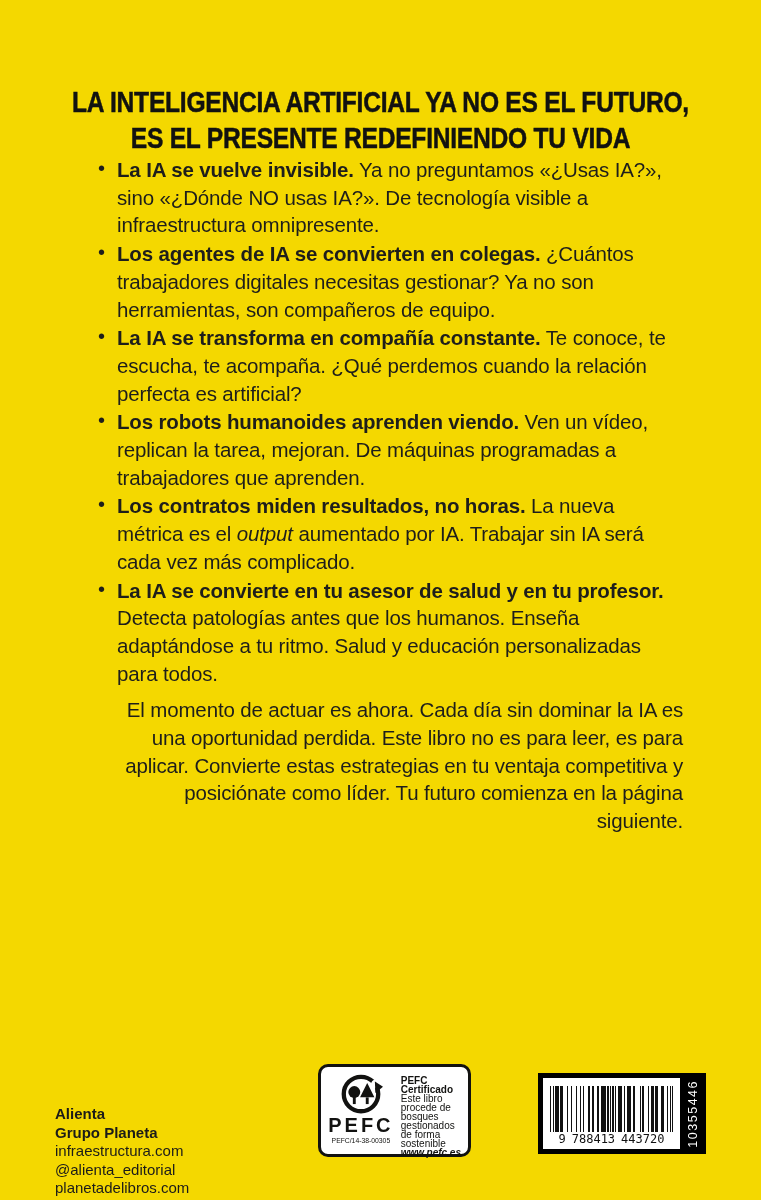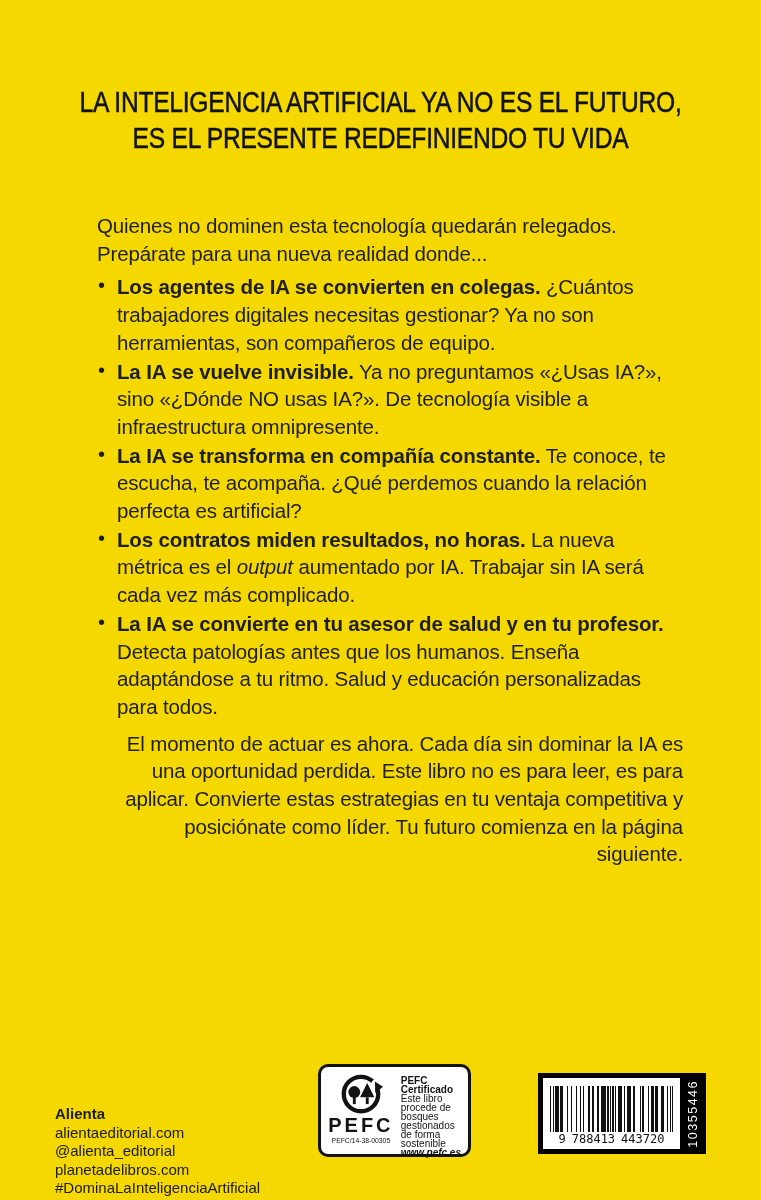--- a/index.html
+++ b/index.html
@@ -11,21 +11,21 @@
     font-family:"Liberation Sans",sans-serif;
     overflow:hidden;
     margin:0 auto;
   }
   
   .title{
     margin:0;
     padding-top:84px;
     text-align:center;
     color:#121210;
-    font-weight:400;
+    font-weight:700;
     font-size:30px;
     line-height:36px;
     letter-spacing:-0.3px;
   }
   .tline{
     display:block;
     transform:scaleX(0.82);
     transform-origin:50% 50%;
     white-space:nowrap;
     -webkit-text-stroke:0.5px #121210;
@@ -97,36 +97,37 @@
 <body>
 
 <div class="page">
 
   <h1 class="title">
     <span class="tline">LA INTELIGENCIA ARTIFICIAL YA NO ES EL FUTURO,</span>
     <span class="tline">ES EL PRESENTE REDEFINIENDO TU VIDA</span>
   </h1>
 
   <div class="content">
-    <p class="body-text intro">Quienes no dominen esta tecnología quedarán relegados. Prepárate para una nueva realidad donde...</p>
 
     <ul class="bullets body-text">
+      <li><b>La IA se vuelve invisible.</b><span> Ya no preguntamos «¿Usas IA?», sino «¿Dónde NO usas IA?». De tecnología visible a infraestructura omnipresente.</span><i></i><span></span></li>
       <li><b>Los agentes de IA se convierten en colegas.</b><span> ¿Cuántos trabajadores digitales necesitas gestionar? Ya no son herramientas, son compañeros de equipo.</span><i></i><span></span></li>
-      <li><b>La IA se vuelve invisible.</b><span> Ya no preguntamos «¿Usas IA?», sino «¿Dónde NO usas IA?». De tecnología visible a infraestructura omnipresente.</span><i></i><span></span></li>
       <li><b>La IA se transforma en compañía constante.</b><span> Te conoce, te escucha, te acompaña. ¿Qué perdemos cuando la relación perfecta es artificial?</span><i></i><span></span></li>
+      <li><b>Los robots humanoides aprenden viendo.</b><span> Ven un vídeo, replican la tarea, mejoran. De máquinas programadas a trabajadores que aprenden.</span><i></i><span></span></li>
       <li><b>Los contratos miden resultados, no horas.</b><span> La nueva métrica es el </span><i>output</i><span> aumentado por IA. Trabajar sin IA será cada vez más complicado.</span></li>
       <li><b>La IA se convierte en tu asesor de salud y en tu profesor.</b><span> Detecta patologías antes que los humanos. Enseña adaptándose a tu ritmo. Salud y educación personalizadas para todos.</span><i></i><span></span></li>
     </ul>
 
     <p class="body-text closing">El momento de actuar es ahora. Cada día sin dominar la IA es una oportunidad perdida. Este libro no es para leer, es para aplicar. Convierte estas estrategias en tu ventaja competitiva y posiciónate como líder. Tu futuro comienza en la página siguiente.</p>
   </div>
 
   <div class="publisher">
     <div class="pub-bold">Alienta</div>
-    <div>alientaeditorial.com</div>
+    <div class="pub-bold">Grupo Planeta</div>
+    <div>infraestructura.com</div>
     <div>@alienta_editorial</div>
     <div>planetadelibros.com</div>
     <div>#DominaLaInteligenciaArtificial</div>
   </div>
 
   <div class="pefc-box">
     <div class="pefc-left">
       <svg class="pefc-logo" viewBox="0 0 100 94" xmlns="http://www.w3.org/2000/svg">
         <circle cx="50" cy="46" r="36" fill="none" stroke="#121210" stroke-width="9"></circle>
         <circle cx="80" cy="25" r="9" fill="#ffffff"></circle>

